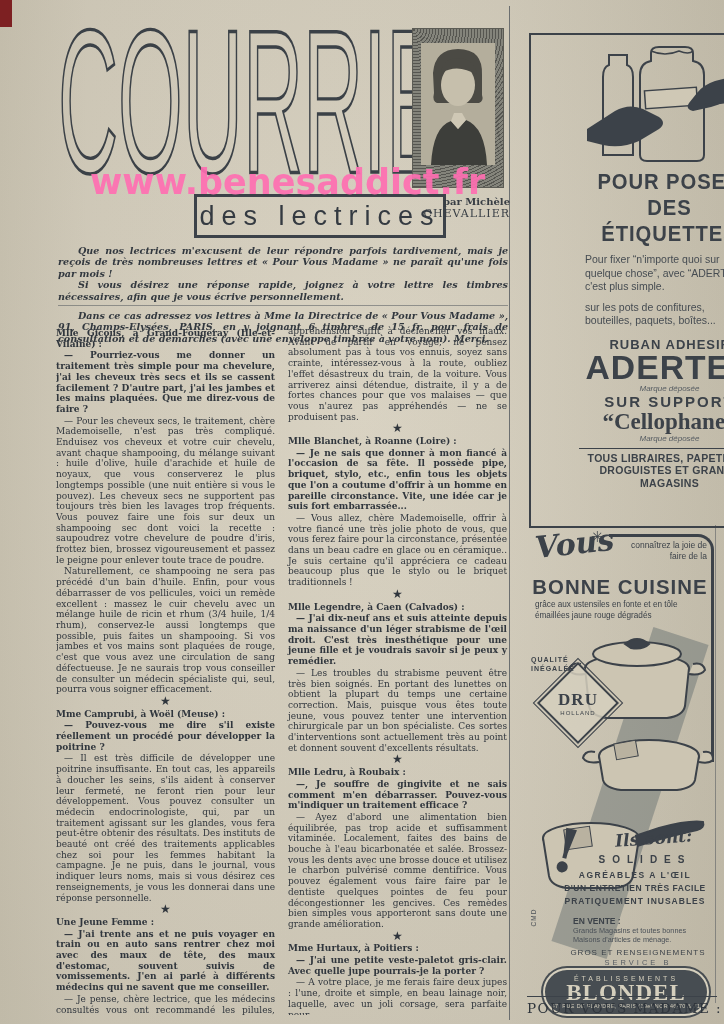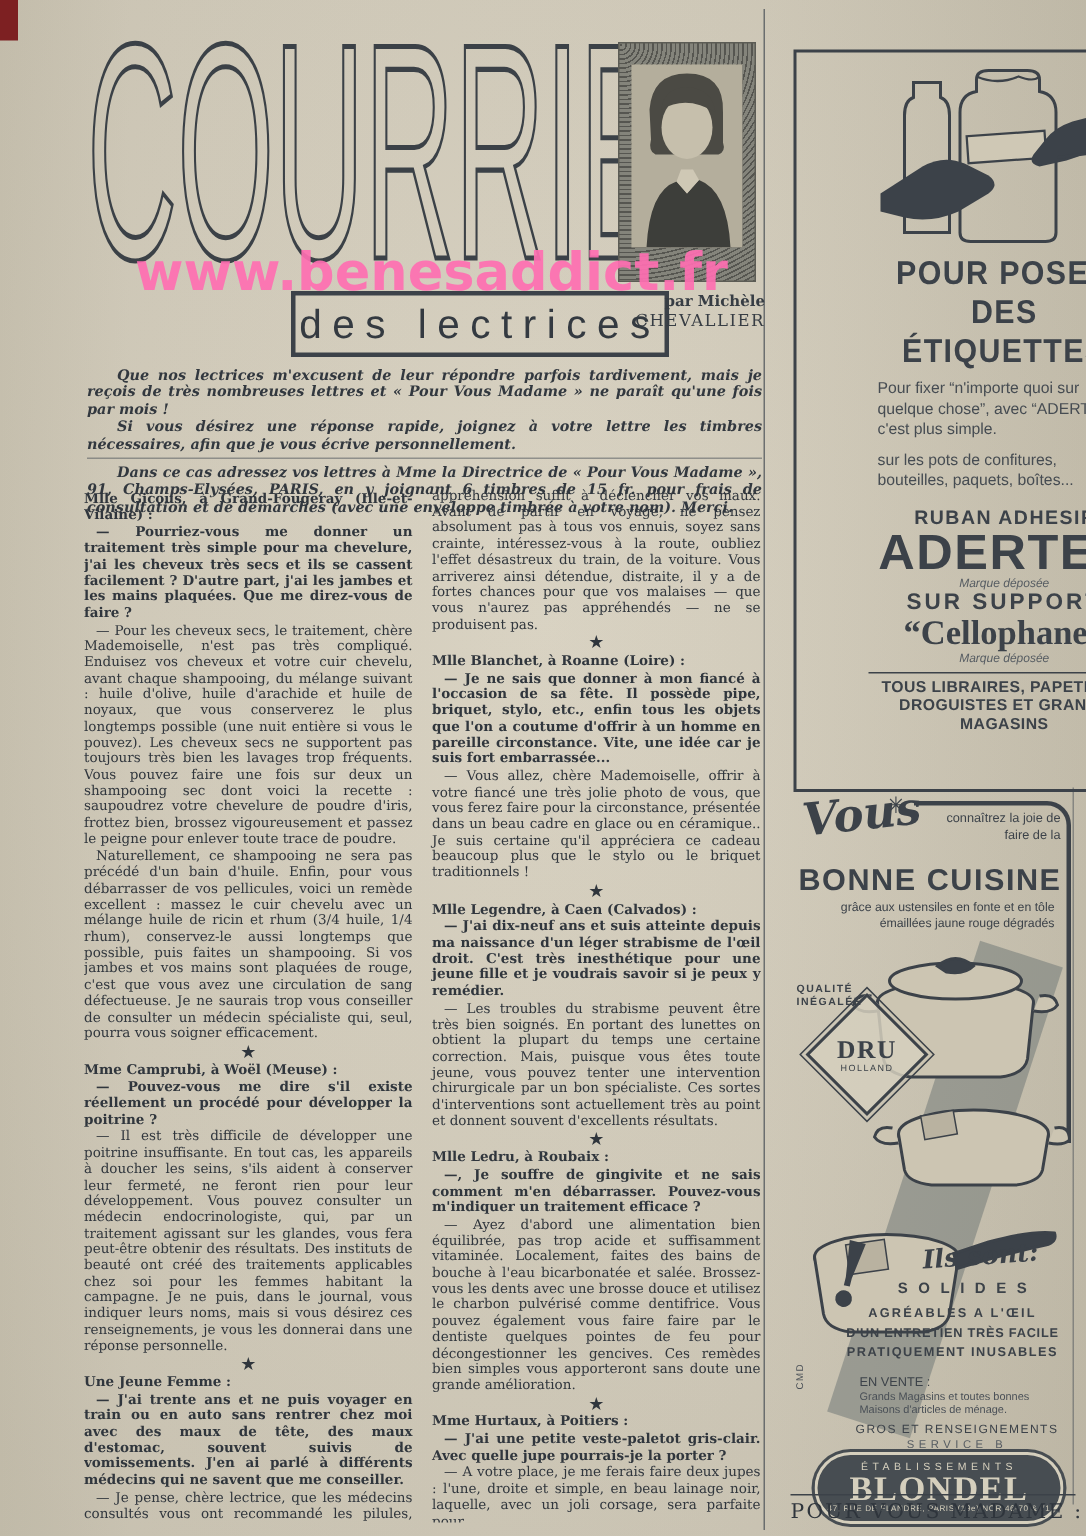--- a/index.html
+++ b/index.html
@@ -70,21 +70,21 @@
   .ad2{position:absolute;left:527px;top:528px;width:190px;height:478px;
       font-family:"Liberation Sans", sans-serif;color:#3c4249;}
   .corner{position:absolute;left:82px;top:6px;width:102px;height:225px;
       border-top:3px solid #3c4249;border-right:3px solid #3c4249;border-top-right-radius:16px;}
   .vous{position:absolute;left:8px;top:-2px;font-family:"DejaVu Serif", serif;font-style:italic;
       font-weight:bold;font-size:30px;transform:rotate(-6deg);}
   .snow{position:absolute;left:64px;top:0px;font-size:15px;}
   .intro2{position:absolute;left:92px;top:12px;width:88px;font-size:8.5px;line-height:11px;text-align:right;}
   .bonne{position:absolute;left:4px;top:48px;width:178px;font-weight:bold;font-size:20px;
       letter-spacing:1px;text-align:center;transform:scaleX(1.02);}
-  .sub2{position:absolute;left:8px;top:72px;width:168px;font-size:8.2px;line-height:10.5px;text-align:right;}
+  .sub2{position:absolute;left:8px;top:72px;width:168px;font-size:8.2px;line-height:10.5px;text-align:left;}
   .band{position:absolute;left:74px;top:100px;width:58px;height:330px;background:#737a78;opacity:.55;
       transform:rotate(18deg);}
   .pots{position:absolute;left:2px;top:104px;}
   .diamond{position:absolute;left:22px;top:146px;width:54px;height:54px;transform:rotate(45deg);
       border:2px solid #3c4249;outline:1px solid #3c4249;outline-offset:2px;background:rgba(213,207,189,.85);}
   .diamond .dtxt{position:absolute;left:0;top:0;width:54px;height:54px;transform:rotate(-45deg);
       display:flex;flex-direction:column;align-items:center;justify-content:center;}
   .diamond .d1{font-family:"Liberation Serif", serif;font-weight:bold;font-size:17px;letter-spacing:1px;}
   .diamond .d2{font-size:6px;letter-spacing:1px;}
   .qualite{position:absolute;left:4px;top:128px;font-size:7px;font-weight:bold;line-height:8.5px;letter-spacing:1px;}
@@ -93,21 +93,21 @@
   .solides{position:absolute;left:50px;top:326px;width:136px;text-align:center;font-weight:bold;
       font-size:10px;letter-spacing:7px;}
   .pt2{position:absolute;left:30px;top:342px;width:156px;text-align:center;font-weight:bold;
       font-size:8.5px;letter-spacing:1.5px;}
   .pt3{position:absolute;left:30px;top:355px;width:156px;text-align:center;font-weight:bold;
       font-size:8.5px;letter-spacing:.5px;}
   .pt4{position:absolute;left:30px;top:368px;width:156px;text-align:center;font-weight:bold;
       font-size:8.5px;letter-spacing:1px;}
   .excl{position:absolute;left:26px;top:288px;font-size:60px;font-weight:bold;transform:rotate(14deg);
       color:#3c4249;font-family:"DejaVu Serif", serif;}
-  .envente{position:absolute;left:46px;top:388px;font-size:8.5px;font-weight:normal;text-align:right;}
+  .envente{position:absolute;left:46px;top:388px;font-size:8.5px;font-weight:bold;text-align:right;}
   .vdetail{position:absolute;left:46px;top:398px;width:130px;font-size:7.3px;line-height:9px;color:#4a5057;}
   .gros{position:absolute;left:36px;top:420px;width:150px;text-align:center;font-size:8px;letter-spacing:1px;}
   .serviceb{position:absolute;left:36px;top:430px;width:150px;text-align:center;font-size:7.5px;
       letter-spacing:3px;color:#565c62;}
   .cmd{position:absolute;left:-2px;top:386px;font-size:6.5px;letter-spacing:1px;transform:rotate(-90deg);color:#4a5057;}
   .blondel{position:absolute;left:16px;top:440px;width:166px;height:48px;background:#474d52;
       border-radius:24px;box-shadow:0 0 0 2px #474d52, inset 0 0 0 2px #d5cfbd;
       display:flex;flex-direction:column;align-items:center;justify-content:center;color:#d5cfbd;}
   .blondel .e{font-size:7px;letter-spacing:3px;}
   .blondel .n{font-family:"Liberation Serif", serif;font-weight:bold;font-size:23px;line-height:21px;letter-spacing:1px;}

